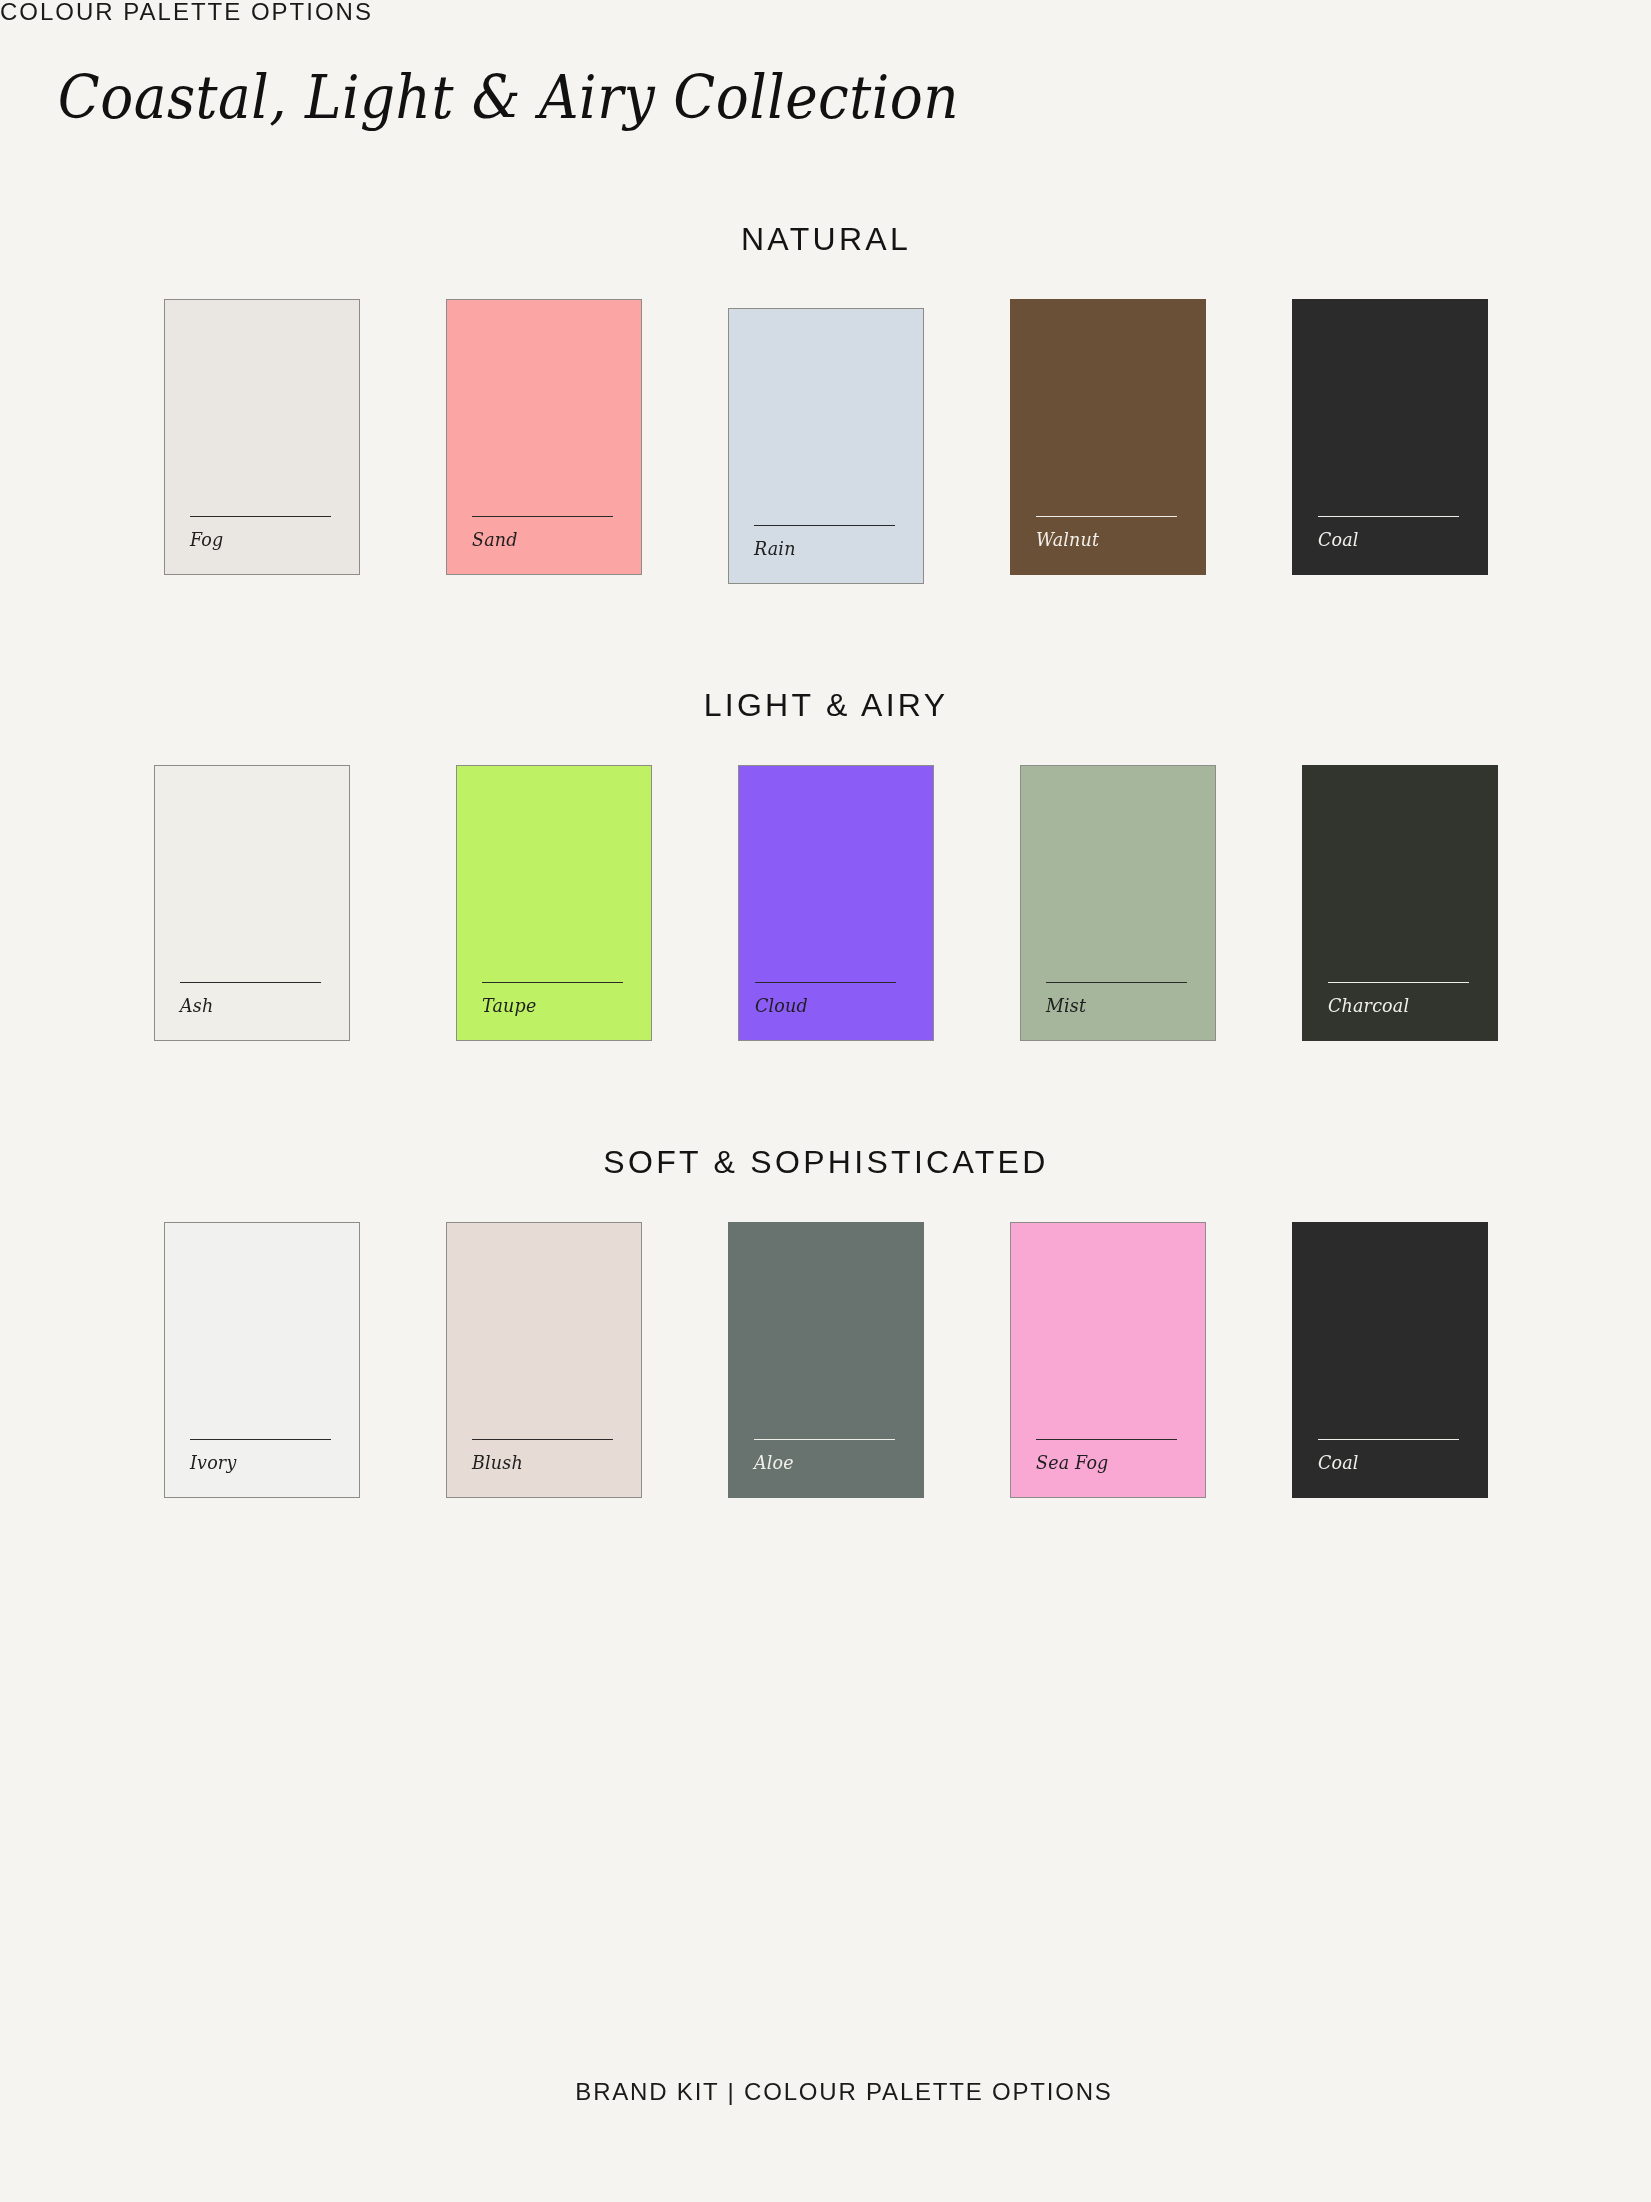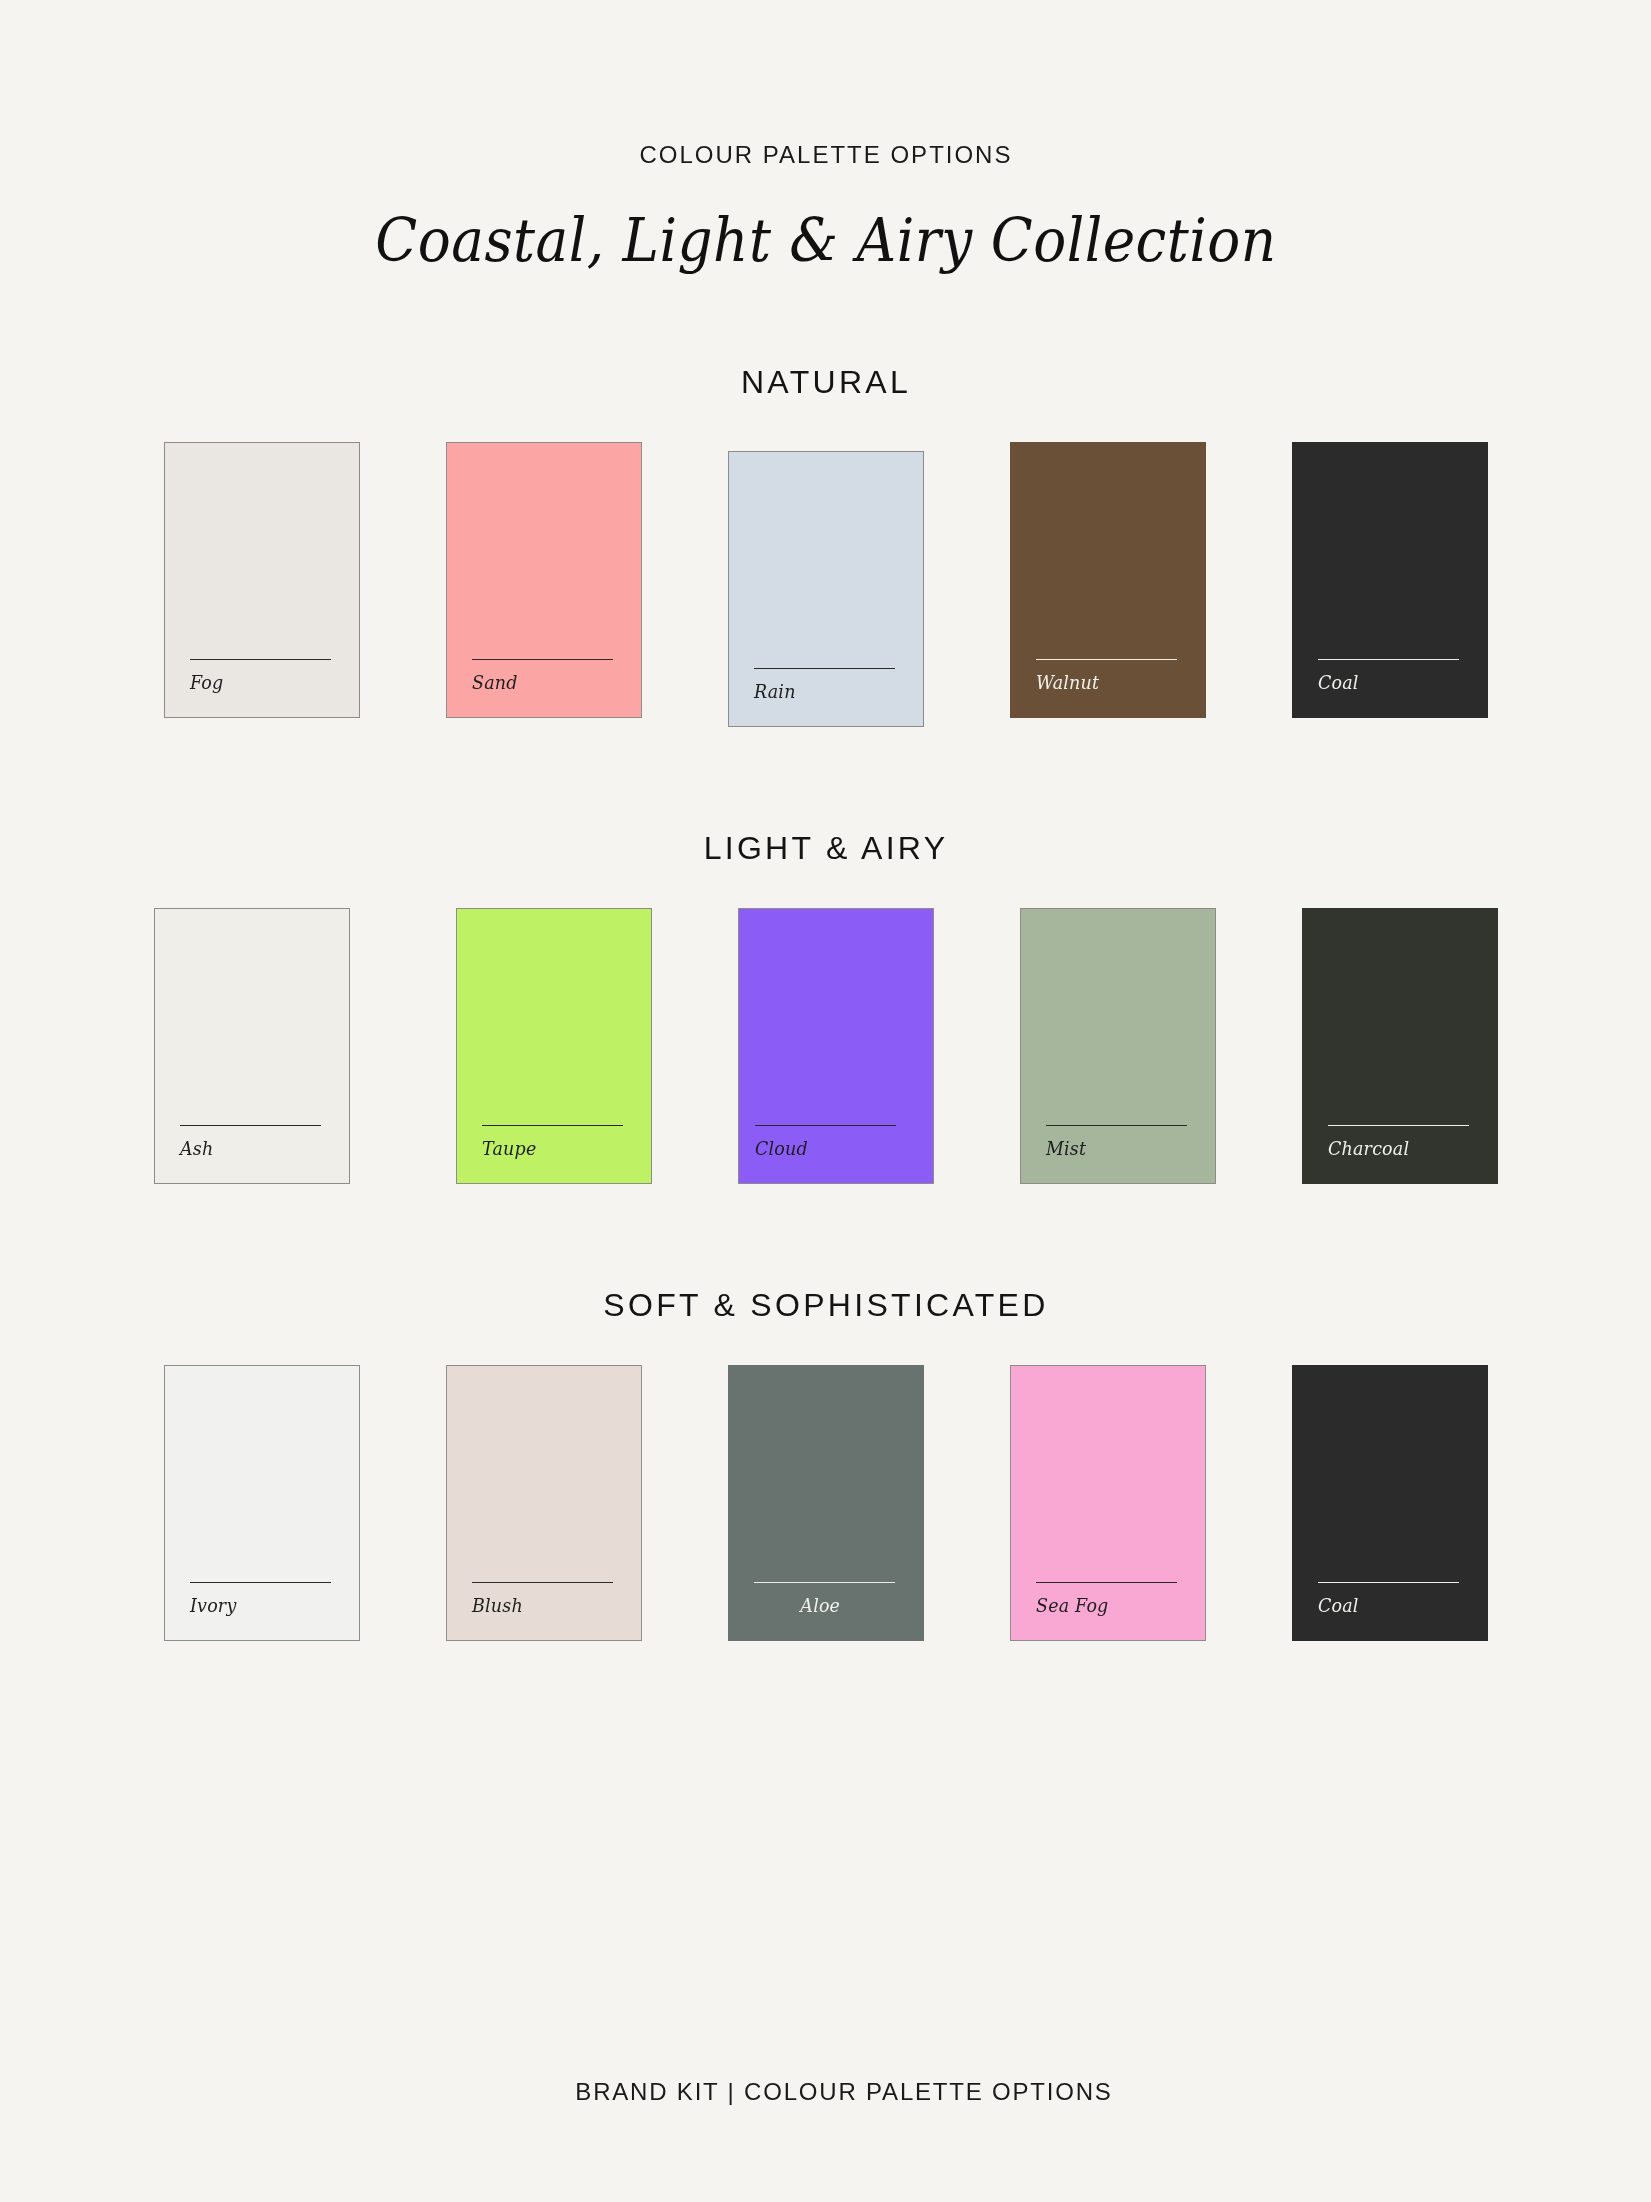--- a/index.html
+++ b/index.html
@@ -21,22 +21,20 @@
     height: 2202px;
     box-sizing: border-box;
     display: flex;
     flex-direction: column;
     align-items: center;
   }
 
   
   .header {
     width: 100%;
-    text-align: center;
-    margin-top: 143px;
   }
   .eyebrow {
     font-family: "Liberation Sans", sans-serif;
     font-size: 24px;
     letter-spacing: 2px;
     font-weight: 400;
     color: #1A1A1A;
     line-height: 1;
   }
   .collection-title {
@@ -200,21 +198,21 @@
         <div class="section-title">SOFT &amp; SOPHISTICATED</div>
         <div class="swatch-row">
           <div class="swatch" style="background: rgb(241, 241, 239); border: 1px solid rgb(142, 140, 136);">
             <div class="swatch-rule"></div>
             <div class="swatch-label">Ivory</div>
           </div>
           <div class="swatch" style="background: rgb(230, 220, 213); border: 1px solid rgb(142, 140, 136);">
             <div class="swatch-rule"></div>
             <div class="swatch-label">Blush</div>
           </div>
-          <div class="swatch on-dark" style="background: rgb(104, 115, 112); border: 1px solid rgb(104, 115, 112); text-align: center;">
+          <div class="swatch on-dark" style="background: rgb(104, 115, 112); border: 1px solid rgb(104, 115, 112);">
             <div class="swatch-rule"></div>
             <div class="swatch-label">Aloe</div>
           </div>
           <div class="swatch" style="background: #f9a8d4; border: 1px solid rgb(142, 140, 136);">
             <div class="swatch-rule"></div>
             <div class="swatch-label">Sea Fog</div>
           </div>
           <div class="swatch on-dark" style="background: rgb(43, 43, 43); border: 1px solid rgb(43, 43, 43);">
             <div class="swatch-rule"></div>
             <div class="swatch-label">Coal</div>

